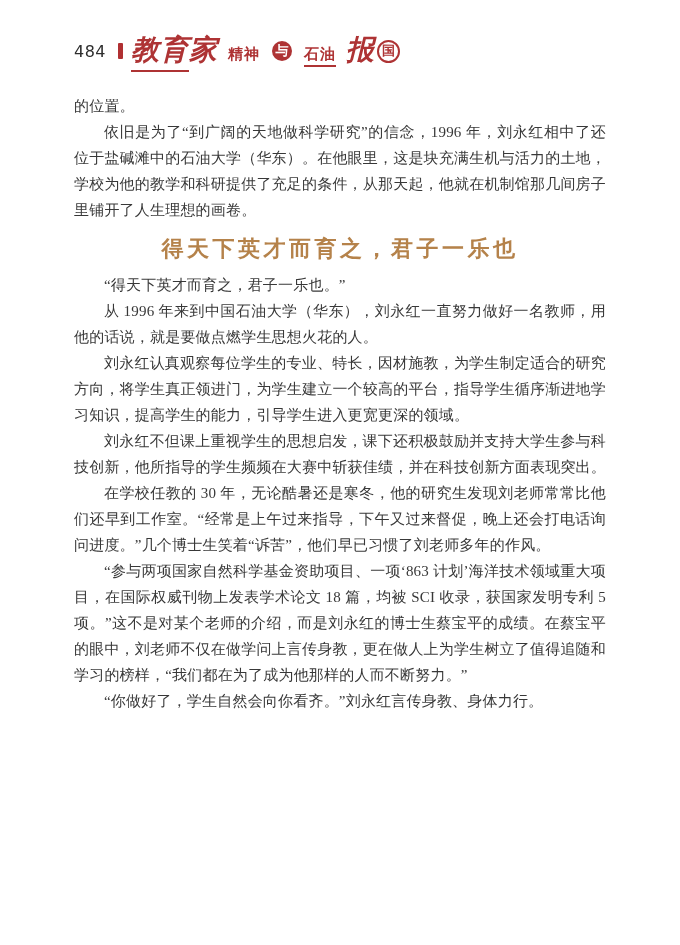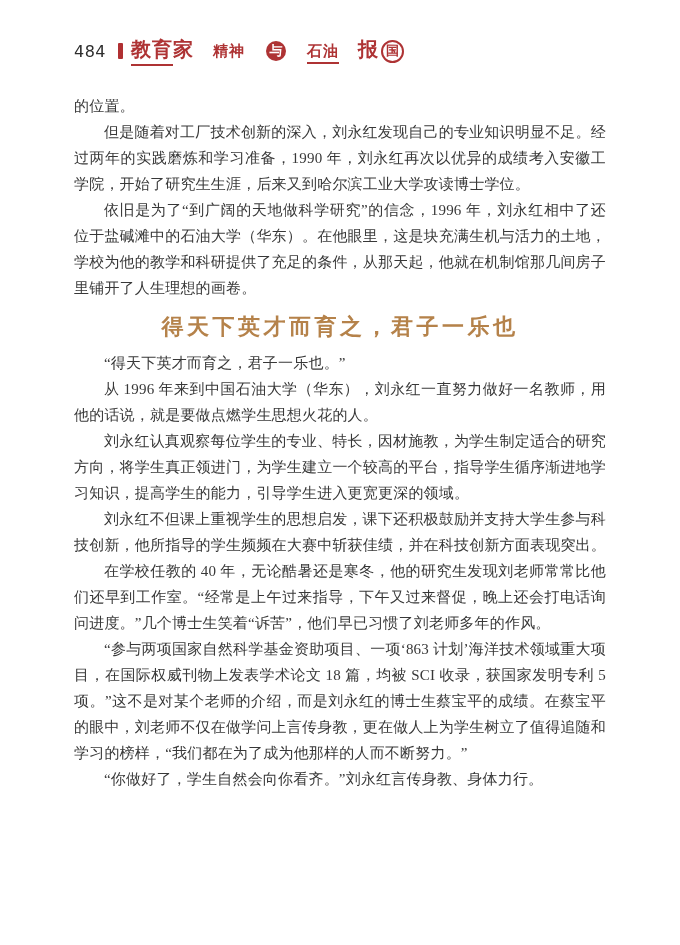--- a/index.html
+++ b/index.html
@@ -34,30 +34,31 @@
     border-radius: 1px;
     margin: 0 8px 0 12px;
   }
   .logo {
     display: inline-flex;
     align-items: baseline;
     color: #ae3334;
     white-space: nowrap;
   }
   .logo-big {
-    font-size: 20px;
+    font-size: 28px;
     font-weight: bold;
     letter-spacing: 1px;
+    font-style: italic;
   }
   .logo-underlined { border-bottom: 2px solid #ae3334; padding-bottom: 1px; }
   .logo-small {
     font-size: 15px;
     font-weight: bold;
     letter-spacing: 1px;
-    margin: 0 19px;
+    margin: 0 10px;
   }
   .logo-circle-filled {
     display: inline-flex;
     align-items: center;
     justify-content: center;
     width: 20px; height: 20px;
     border-radius: 50%;
     background: #ae3334;
     color: #ffffff;
     font-size: 13px;
@@ -115,27 +116,26 @@
       <span class="logo-small">精神</span>
       <span class="logo-circle-filled">与</span>
       <span class="logo-small logo-underlined">石油</span>
       <span class="logo-big">报</span>
       <span class="logo-circle-outline">国</span>
     </span>
   </div>
 
   <div class="content">
     <p class="body-p no-indent">的位置。</p>
-    <p class="body-p">但是随着对工厂技术创新的深入，刘永红发现自己的专业知识明显不足。经过两年的实践磨炼和学习准备，1990 年，刘永红再次以优异的成绩考入安徽工学院，开始了研究生生涯，后来又到哈尔滨工业大学攻读博士学位。</p>
     <p class="body-p">依旧是为了“到广阔的天地做科学研究”的信念，1996 年，刘永红相中了还位于盐碱滩中的石油大学（华东）。在他眼里，这是块充满生机与活力的土地，学校为他的教学和科研提供了充足的条件，从那天起，他就在机制馆那几间房子里铺开了人生理想的画卷。</p>
 
     <h2 class="section-heading">得天下英才而育之，君子一乐也</h2>
 
     <p class="body-p">“得天下英才而育之，君子一乐也。”</p>
     <p class="body-p">从 1996 年来到中国石油大学（华东），刘永红一直努力做好一名教师，用他的话说，就是要做点燃学生思想火花的人。</p>
     <p class="body-p">刘永红认真观察每位学生的专业、特长，因材施教，为学生制定适合的研究方向，将学生真正领进门，为学生建立一个较高的平台，指导学生循序渐进地学习知识，提高学生的能力，引导学生进入更宽更深的领域。</p>
     <p class="body-p">刘永红不但课上重视学生的思想启发，课下还积极鼓励并支持大学生参与科技创新，他所指导的学生频频在大赛中斩获佳绩，并在科技创新方面表现突出。</p>
-    <p class="body-p">在学校任教的 40 年，无论酷暑还是寒冬，他的研究生发现刘老师常常比他们还早到工作室。“经常是上午过来指导，下午又过来督促，晚上还会打电话询问进度。”几个博士生笑着“诉苦”，他们早已习惯了刘老师多年的作风。</p>
+    <p class="body-p">在学校任教的 30 年，无论酷暑还是寒冬，他的研究生发现刘老师常常比他们还早到工作室。“经常是上午过来指导，下午又过来督促，晚上还会打电话询问进度。”几个博士生笑着“诉苦”，他们早已习惯了刘老师多年的作风。</p>
     <p class="body-p">“参与两项国家自然科学基金资助项目、一项‘863 计划’海洋技术领域重大项目，在国际权威刊物上发表学术论文 18 篇，均被 SCI 收录，获国家发明专利 5 项。”这不是对某个老师的介绍，而是刘永红的博士生蔡宝平的成绩。在蔡宝平的眼中，刘老师不仅在做学问上言传身教，更在做人上为学生树立了值得追随和学习的榜样，“我们都在为了成为他那样的人而不断努力。”</p>
     <p class="body-p">“你做好了，学生自然会向你看齐。”刘永红言传身教、身体力行。</p>
   </div>
 
 </div>
 
 </body></html>

